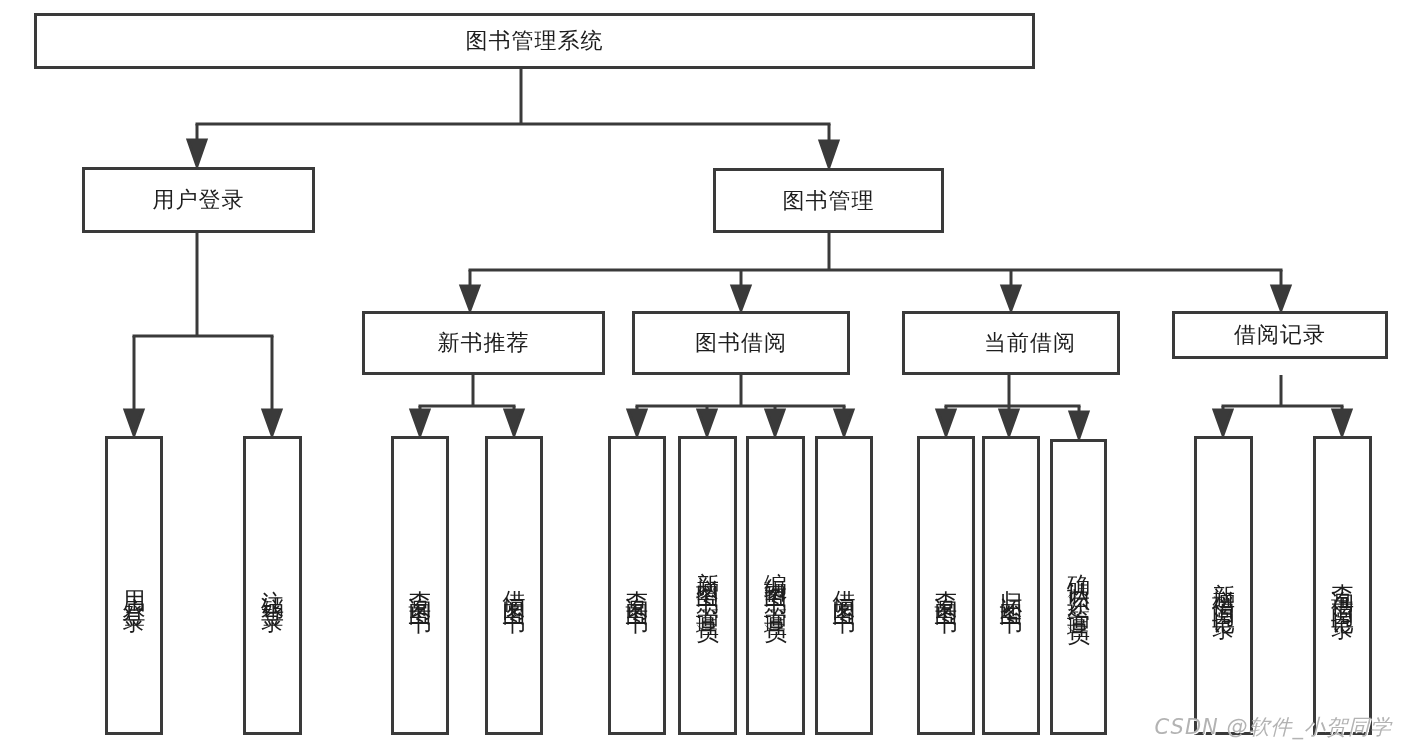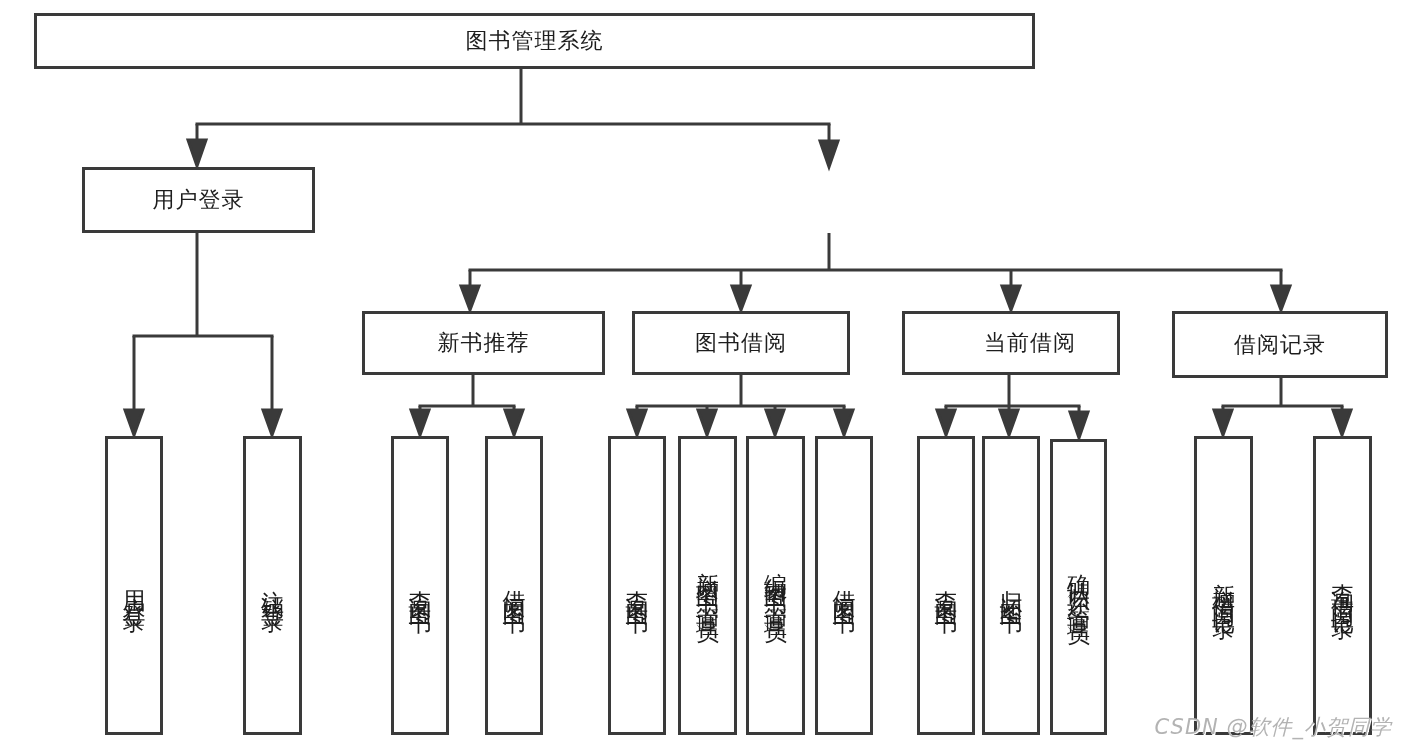--- a/index.html
+++ b/index.html
@@ -133,31 +133,34 @@
     </g>
   </svg>
 
   <div class="node" style="left:22px; top:13px; width:1001px; height:56px;margin-left:12px;">
     <span>图书管理系统</span>
   </div>
 
   <div class="node" style="left:82px; top:167px; width:233px; height:66px;">
     <span>用户登录</span>
   </div>
+  <div class="node" style="left:713px; top:168px; width:231px; height:65px;">
+    <span>图书管理</span>
+  </div>
 
   <div class="node" style="left:362px; top:311px; width:243px; height:64px;">
     <span>新书推荐</span>
   </div>
   <div class="node" style="left:632px; top:311px; width:218px; height:64px;">
     <span>图书借阅</span>
   </div>
   <div class="node" style="left:902px; top:311px; width:218px; height:64px;padding-left:38px;">
     <span>当前借阅</span>
   </div>
-  <div class="node" style="left:1172px; top:311px; width:216px; height:67px;">
+  <div class="node" style="left:1172px; top:311px; width:216px; height:48px;">
     <span>借阅记录</span>
   </div>
 
   <div class="node vbox" style="left:105px; top:436px; width:58px; height:299px;">
     <span class="vtext">用户登录</span>
   </div>
   <div class="node vbox" style="left:243px; top:436px; width:59px; height:299px;">
     <span class="vtext">注销登录</span>
   </div>
 

